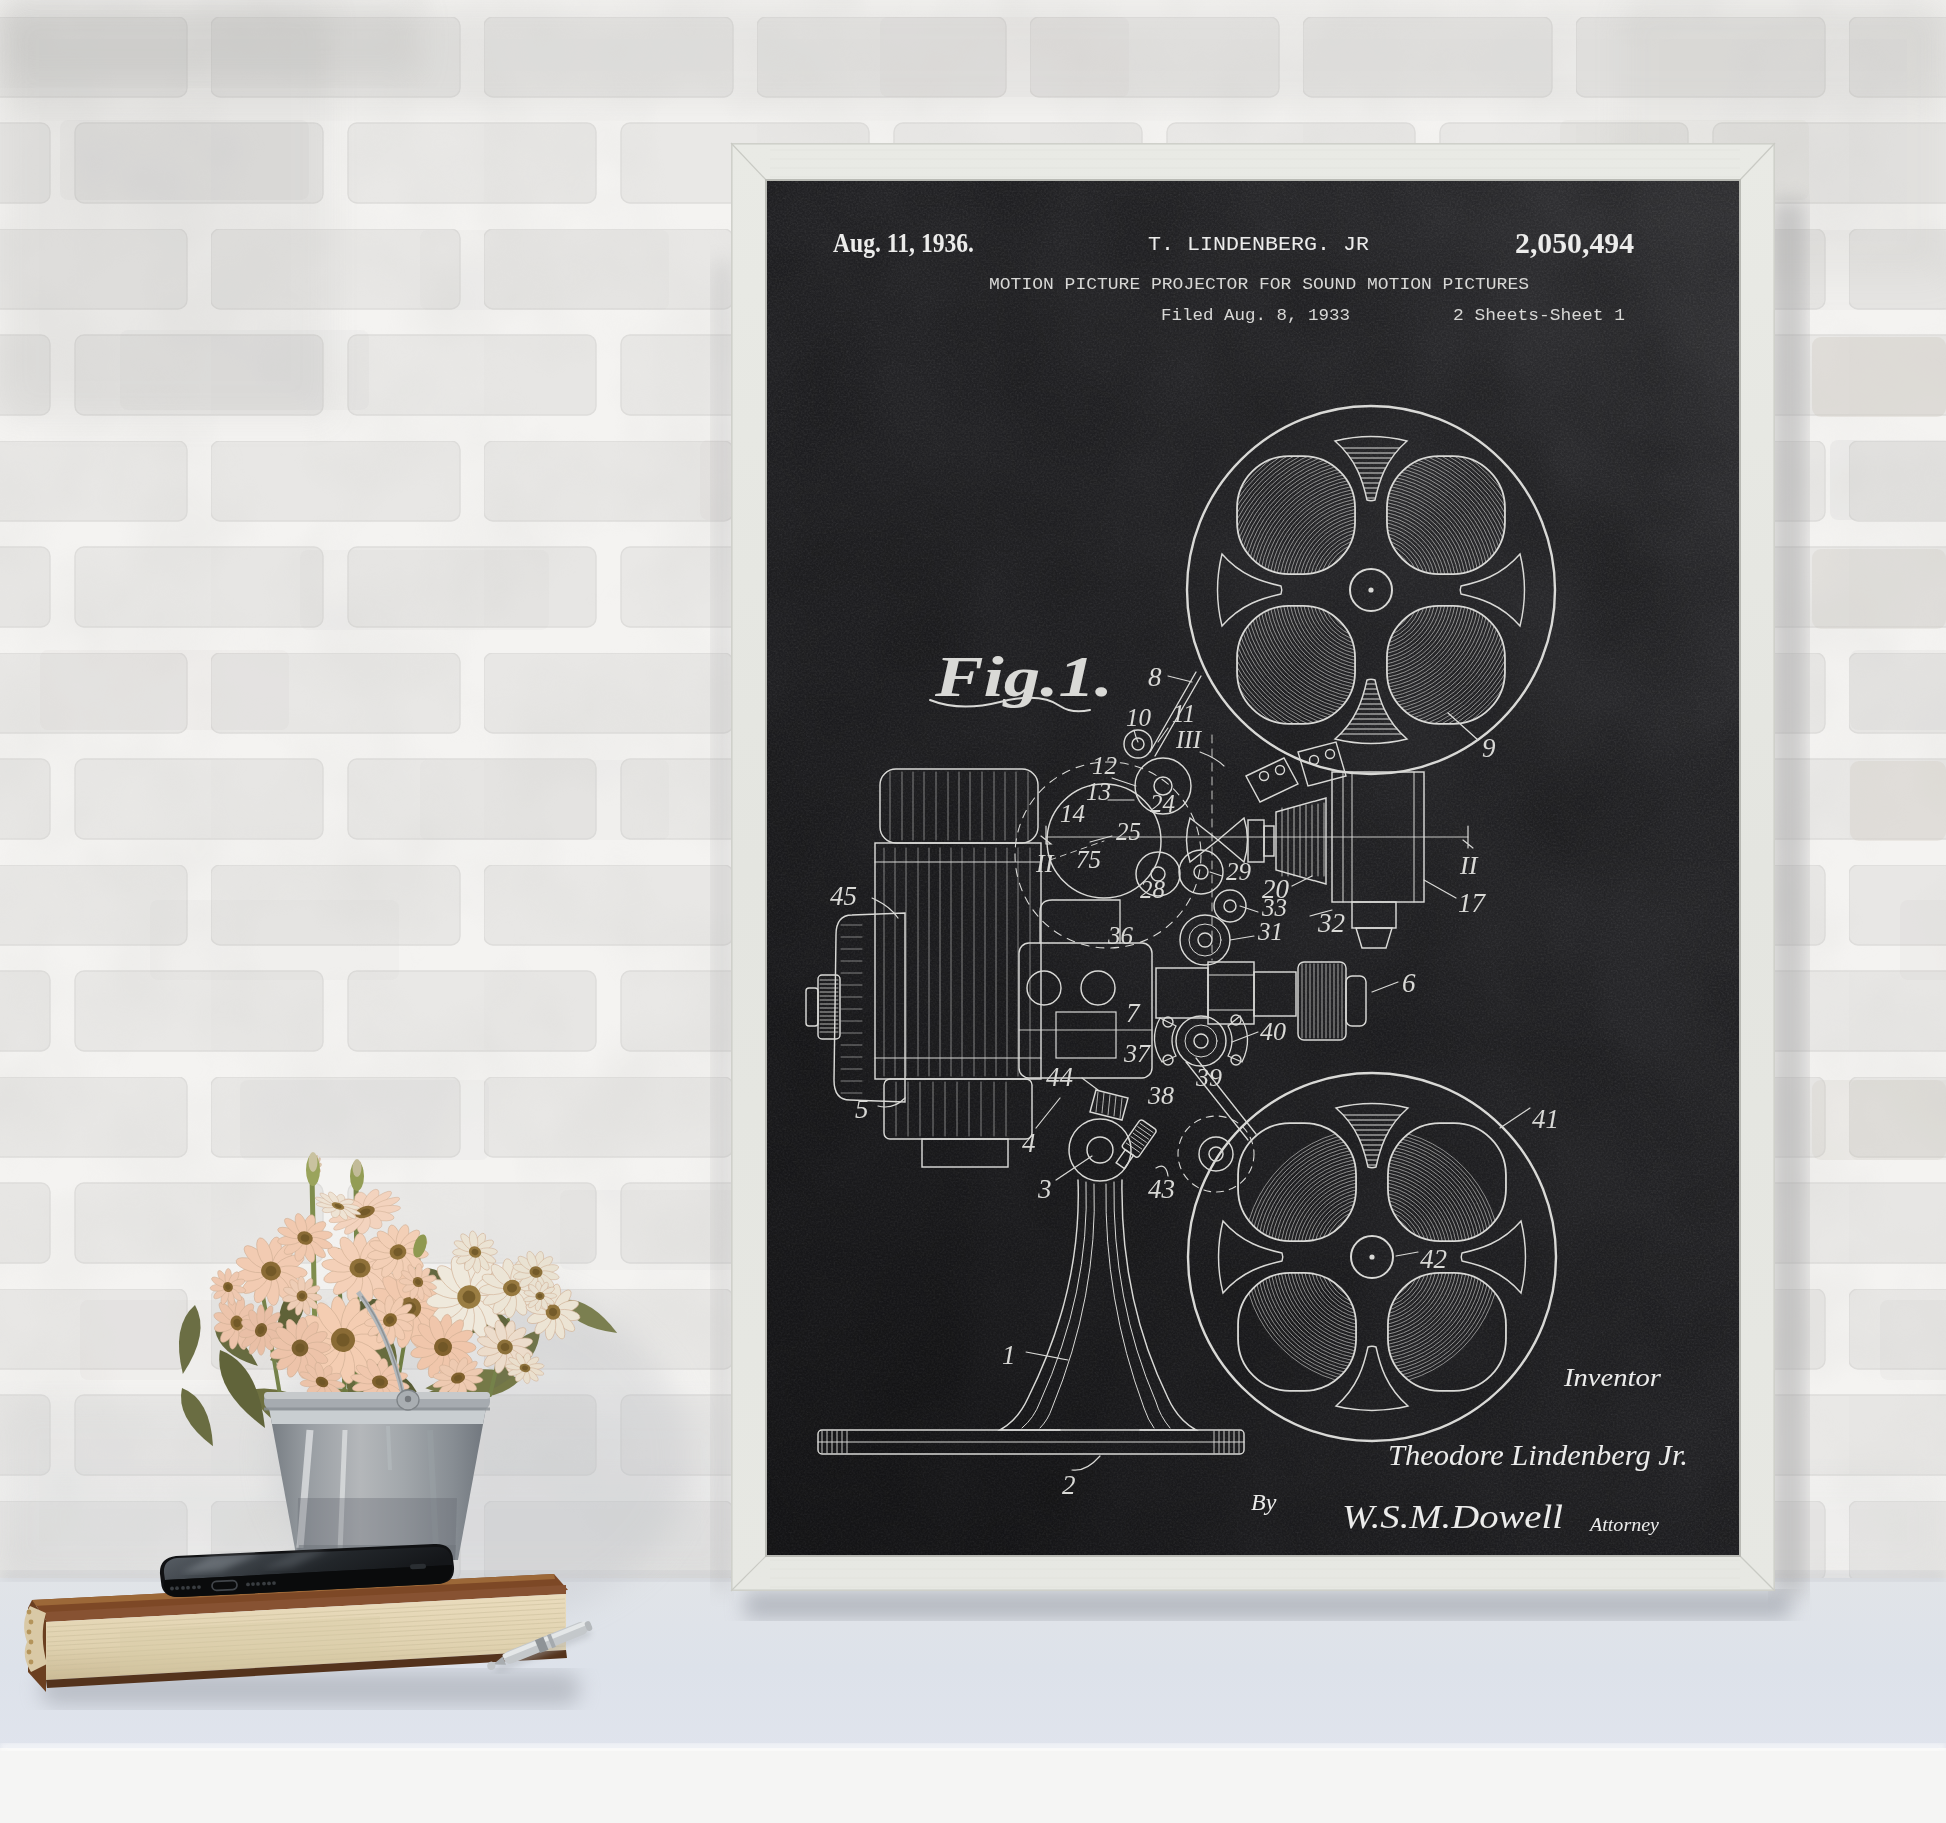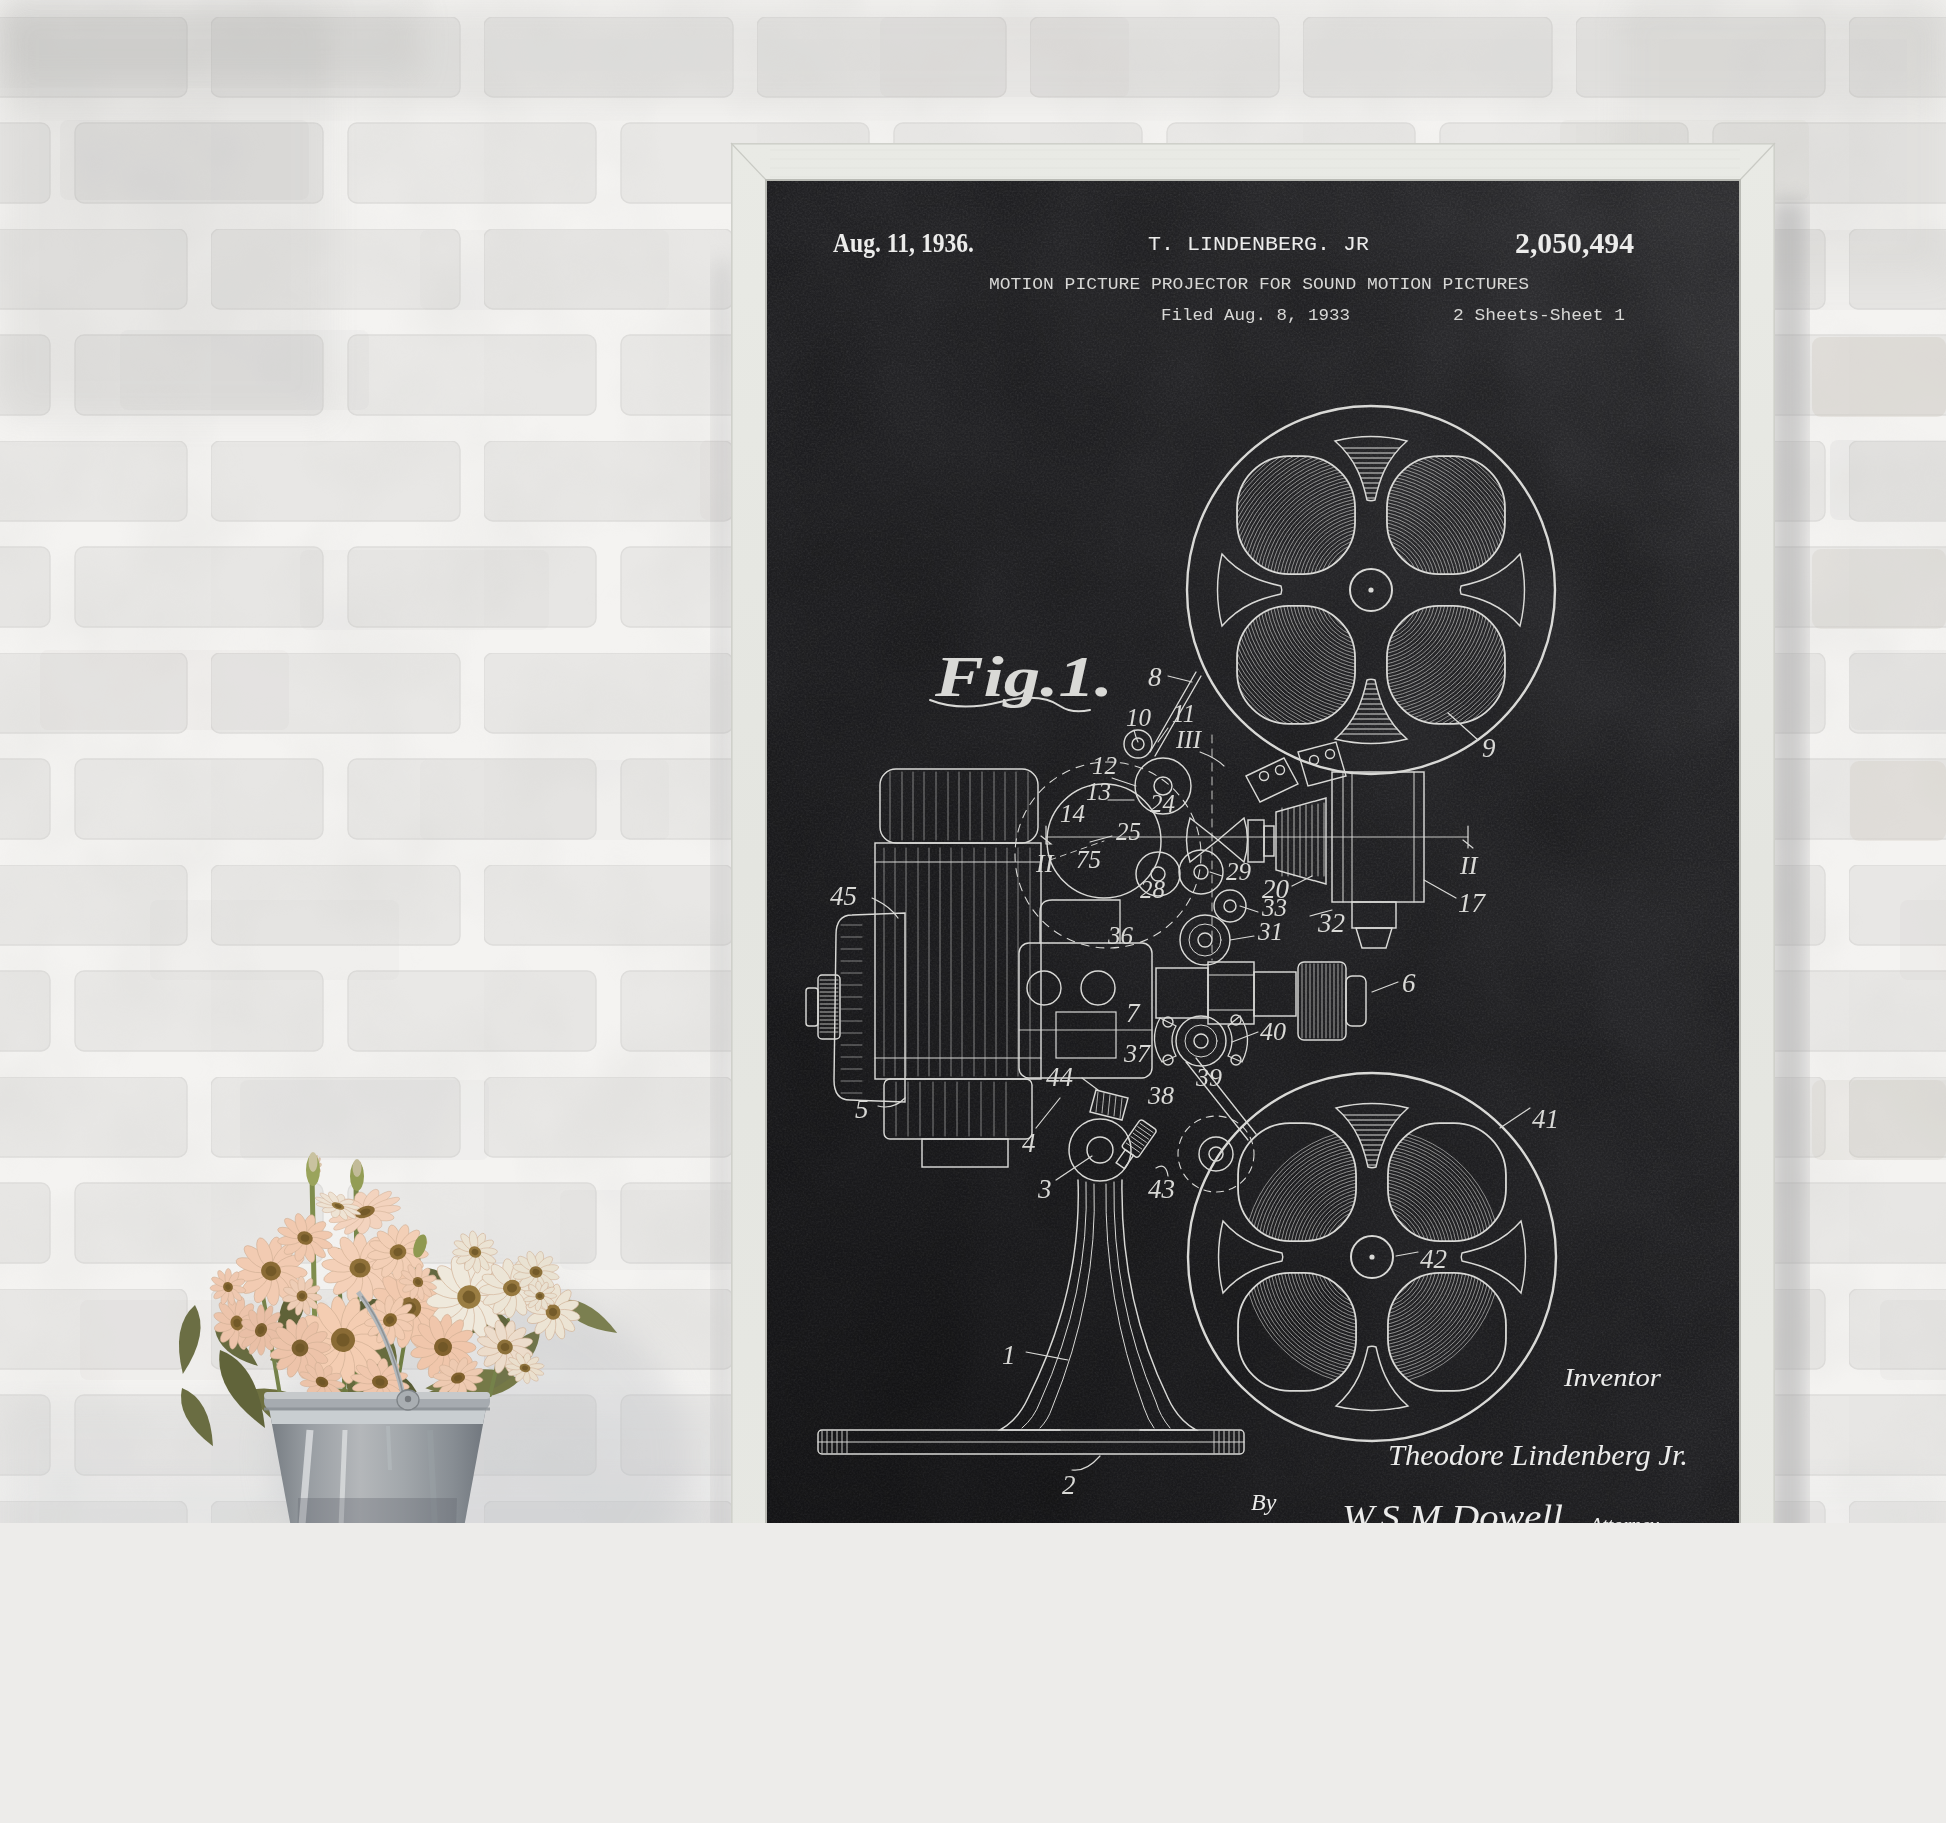--- a/index.html
+++ b/index.html
@@ -1,15 +1,15 @@
 <!DOCTYPE html>
 <html><head><meta charset="utf-8">
 <style>
 html,body{margin:0;padding:0;background:#edecea}
-#page{position:relative;width:1946px;height:1523px;overflow:hidden;font-family:"Liberation Sans",sans-serif}
+#page{position:relative;width:1946px;height:1823px;overflow:hidden;font-family:"Liberation Sans",sans-serif}
 text{white-space:pre}
 </style></head>
 <body>
 <div id="page">
 <svg width="1946" height="1823" viewBox="0 0 1946 1823">
 <defs>
 <pattern id="brick" width="273" height="212" patternUnits="userSpaceOnUse" patternTransform="translate(-62,17)">
   <rect width="273" height="212" fill="#f4f3f1"></rect>
   <rect x="0" y="0" width="249" height="80" rx="9" fill="#e8e7e5" stroke="#dedddb" stroke-width="1.4"></rect>
   <rect x="-137" y="106" width="249" height="80" rx="9" fill="#e7e6e4" stroke="#dedddb" stroke-width="1.4"></rect>

